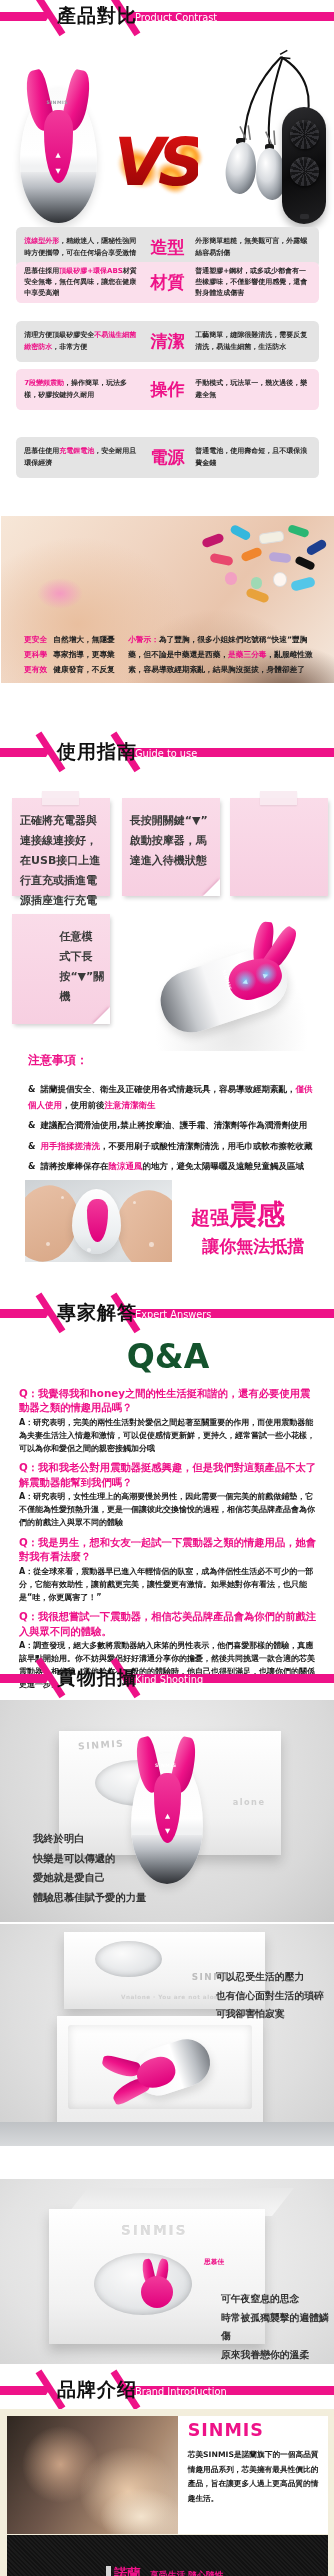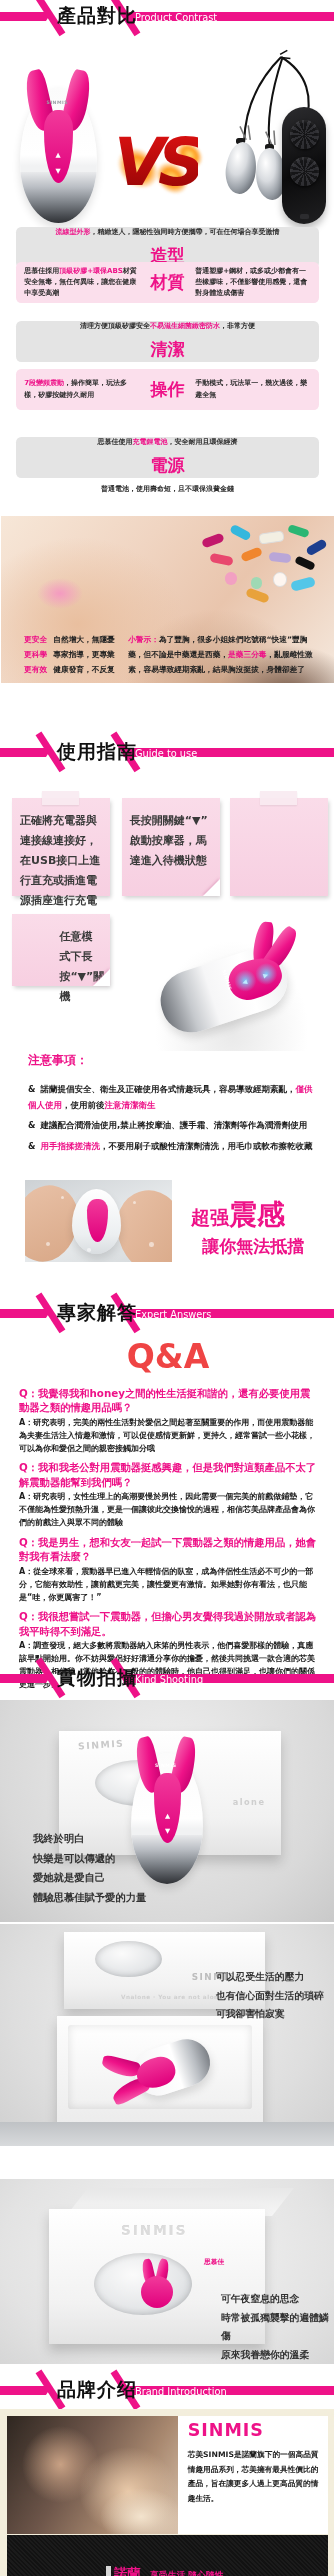--- a/index.html
+++ b/index.html
@@ -38,21 +38,21 @@
          background:radial-gradient(ellipse at 35% 28%,#ffffff,#d8dbdf 35%,#9aa0a7 62%,#5f646b 86%,#3d4045);}
   .egg-cap{position:absolute;width:9.3px;height:6.2px;border-radius:2.6px;background:#191919;}
   .remote{position:absolute;width:44px;height:117px;border-radius:23px;
          background:linear-gradient(160deg,#2c2c2f,#0b0b0c 55%,#202022);box-shadow:0 5.2px 7.2px rgba(0,0,0,.25);}
   .dial{position:absolute;left:7.7px;width:29px;height:29px;border-radius:50%;
         background:repeating-conic-gradient(#151517 0 14deg,#2f2f33 14deg 28deg);
         box-shadow:inset 0 1.5px 3.1px rgba(255,255,255,.10),0 1.5px 2.6px rgba(0,0,0,.6);}
   
   .cmp-row{position:absolute;left:16px;width:303px;height:41px;border-radius:5.2px;
            display:flex;align-items:center;padding:0 8.2px;box-sizing:border-box;gap:6.2px;}
-  .cmp-row.gray{background:#e4e4e4;flex-direction:column;}
+  .cmp-row.gray{background:#e4e4e4;}
   .cmp-row.pink{background:#fbdfec;}
   .cmp-cell{flex:1;font-size:7px;line-height:1.6;font-weight:bold;color:#2e2e2e;}
   .cmp-cat{width:43px;text-align:center;font-size:17px;font-weight:bold;color:#ee1288;
            font-family:"DejaVu Serif","Liberation Serif",serif;}
   
   .banner{position:absolute;left:1px;top:489px;width:335px;height:167px;overflow:hidden;
           background:linear-gradient(130deg,#f7e7d8,#f0d5c2 35%,#e9c5ad 62%,#f5e9de);margin-top:27px;}
   .blob{position:absolute;border-radius:50%;}
   .pill{position:absolute;border-radius:4.6px;}
   .tab{position:absolute;border-radius:50%;}
@@ -79,21 +79,21 @@
   .notice .amp{margin-right:5.2px;}
   
   .wash{position:absolute;left:25px;top:1180px;width:147px;height:82px;overflow:hidden;
         background:linear-gradient(160deg,#cdd1d4,#e8ebed 55%,#d4d8da);}
   .shock{position:absolute;left:191px;top:1196px;width:129px;color:#ee1288;font-weight:bold;}
   .shock .l1a{font-size:19px;}
   .shock .l1b{font-size:28px;}
   .shock .l2{font-size:17px;margin-top:1px;margin-left:11.3px;white-space:nowrap;}
   
   .qa{position:absolute;left:19px;top:1337px;width:298px;}
-  .qa-title{text-align:center;font-size:33px;font-weight:bold;color:#ef4444;margin-bottom:10px;}
+  .qa-title{text-align:center;font-size:33px;font-weight:bold;color:#14532d;margin-bottom:10px;}
   .qa-q{font-size:10.3px;line-height:1.38;font-weight:bold;color:#ee1288;margin:4.6px 0 2.6px 0;}
   .qa-a{font-size:8px;line-height:1.62;font-weight:bold;color:#1c1c1c;}
   
   .photo{position:absolute;left:0;width:335px;overflow:hidden;}
   .ph-bg1{background:radial-gradient(ellipse at 50% 30%,#efefef,#d9d9d9 70%,#c9c9c9);}
   .box3d{position:absolute;background:linear-gradient(180deg,#ffffff,#f2f2f2 70%,#e3e3e3);box-shadow:0 7.2px 11.3px rgba(0,0,0,.18);}
   .box-top{position:absolute;background:linear-gradient(180deg,#e7e7e7,#f7f7f7);}
   .caption{position:absolute;font-size:10.3px;font-weight:bold;color:#333;line-height:1.9;}
   .boxlogo{position:absolute;color:#c9c9c9;font-weight:bold;letter-spacing:1.5px;}
   .foam{position:absolute;background:linear-gradient(180deg,#ffffff,#f0f0f0);border-radius:3.1px;box-shadow:inset 0 0 9.3px rgba(0,0,0,.12);}
@@ -238,21 +238,21 @@
     <div class="tape"></div>
     <span>正確將充電器與連接線連接好，在USB接口上進行直充或插進電源插座進行充電</span>
   </div>
   <div class="note" style="left:122px;top:798px;height:98px;">
     <span>長按開關鍵“▼” 啟動按摩器，馬達進入待機狀態</span>
     <div class="fold"></div>
   </div>
   <div class="note" style="left:230px;top:798px;height:98px;">
     <div class="tape"></div>
   </div>
-  <div class="note" style="left:12.4px;top:914px;height:72px;padding-left:47px;">
+  <div class="note" style="left:12.4px;top:914px;height:110px;padding-left:47px;">
     <span>任意模式下長按“▼”關機</span>
     <div class="fold"></div>
   </div>
 
   <div class="glam">
     <div style="position:absolute;left:15.5px;top:20.6px;width:155px;height:77px;transform:rotate(-18deg);">
       <div class="egg" style="left:0;top:10.3px;width:129px;height:62px;border-radius:31px/29px;background:linear-gradient(90deg,#6f7379,#c6c9cd 22%,#f6f6f7 40%,#ffffff 70%,#f0f1f2);"></div>
       <div class="prong pl" style="left:107px;top:-14.4px;width:17.5px;height:47px;transform:rotate(24deg);"></div>
       <div class="prong pr" style="left:123px;top:-5.2px;width:17.5px;height:47px;transform:rotate(52deg);"></div>
       <div class="drop" style="left:71px;top:19.6px;width:54px;height:38px;border-radius:40% 55% 52% 40%/55% 50% 50% 55%;"></div>
@@ -264,20 +264,21 @@
         </div>
       <div class="dev-logo" style="left:60px;top:29px;font-size:4.6px;transform:rotate(90deg);color:#fff;">SINMIS</div>
     </div>
   </div>
 
   <div class="notice">
     <h3>注意事項：</h3>
     <div class="item"><span class="amp">&amp;</span><span><span>諾蘭提倡安全、衛生及正確使用各式情趣玩具，容易導致經期紊亂，</span><span class="hl">僅供個人使用</span><span>，使用前後</span><span class="hl">注意清潔衛生</span></span></div>
     <div class="item"><span class="amp">&amp;</span><span><span>建議配合潤滑油使用,禁止將按摩油、護手霜、清潔劑等作為潤滑劑使用</span></span></div>
     <div class="item"><span class="amp">&amp;</span><span><span class="hl">用手指揉搓清洗</span><span>，不要用刷子或酸性清潔劑清洗，用毛巾或軟布擦乾收藏</span></span></div>
+    <div class="item"><span class="amp">&amp;</span><span><span>請將按摩棒保存在</span><span class="hl">陰涼通風</span><span>的地方，避免太陽曝曬及遠離兒童觸及區域</span></span></div>
   </div>
 
   <div class="wash">
     <div class="hand" style="left:-10.3px;top:5.2px;width:62px;height:77px;transform:rotate(18deg);"></div>
     <div class="hand" style="left:93px;top:10.3px;width:67px;height:82px;transform:rotate(-16deg);"></div>
     <div class="egg" style="left:47px;top:9.3px;width:49px;height:65px;background:linear-gradient(180deg,#ffffff,#eceff1 70%,#d9dde0);"></div>
     <div class="drop" style="left:62px;top:18.5px;width:20.6px;height:43px;"></div>
     <span class="drop-dot" style="left:20.6px;top:62px;width:4.1px;height:4.1px;"></span>
     <span class="drop-dot" style="left:108px;top:20.6px;width:3.1px;height:3.1px;"></span>
     <span class="drop-dot" style="left:124px;top:62px;width:4.6px;height:4.6px;"></span>
@@ -299,21 +300,21 @@
   </div>
 
   <div class="qa">
     <div class="qa-title">Q&amp;A</div>
     <div class="qa-q">Q：我覺得我和honey之間的性生活挺和諧的，還有必要使用震動器之類的情趣用品嗎？</div>
     <div class="qa-a">A：研究表明，完美的兩性生活對於愛侶之間起著至關重要的作用，而使用震動器能為夫妻生活注入情趣和激情，可以促使感情更新鮮，更持久，經常嘗試一些小花樣，可以為你和愛侶之間的親密接觸加分哦</div>
     <div class="qa-q">Q：我和我老公對用震動器挺感興趣，但是我們對這類產品不太了解震動器能幫到我們嗎？</div>
     <div class="qa-a">A：研究表明，女性生理上的高潮要慢於男性，因此需要一個完美的前戲做鋪墊，它不僅能為性愛預熱升溫，更是一個讓彼此交換愉悅的過程，相信芯美品牌產品會為你們的前戲注入與眾不同的體驗</div>
     <div class="qa-q">Q：我是男生，想和女友一起試一下震動器之類的情趣用品，她會對我有看法麼？</div>
     <div class="qa-a">A：從全球來看，震動器早已進入年輕情侶的臥室，成為伴侶性生活必不可少的一部分，它能有效助性，讓前戲更完美，讓性愛更有激情。如果她對你有看法，也只能是“哇，你更厲害了！”</div>
-    <div class="qa-q">Q：我很想嘗試一下震動器，但擔心男友覺得我過於開放或者認為我平時得不到滿足。</div>
+    <div class="qa-q">Q：我很想嘗試一下震動器，相信芯美品牌產品會為你們的前戲注入與眾不同的體驗。</div>
     <div class="qa-a">A：調查發現，絕大多數將震動器納入床笫的男性表示，他們喜愛那樣的體驗，真應該早點開始用。你不妨與愛侶好好溝通分享你的擔憂，然後共同挑選一款合適的芯美震動器，相信我，當他給你不一般的的體驗時，他自己也得到滿足，也讓你們的關係更進一步。</div>
   </div>
 
   <div class="sec-hdr" style="top:1662px;">
     <div class="hdr-bar"></div>
     <div class="hdr-white"></div>
     <div class="hdr-stripe s1"></div>
     <div class="hdr-stripe s2"></div>
     <div class="hdr-zh">實物拍攝</div>
     <div class="hdr-en">Kind Shooting</div>

